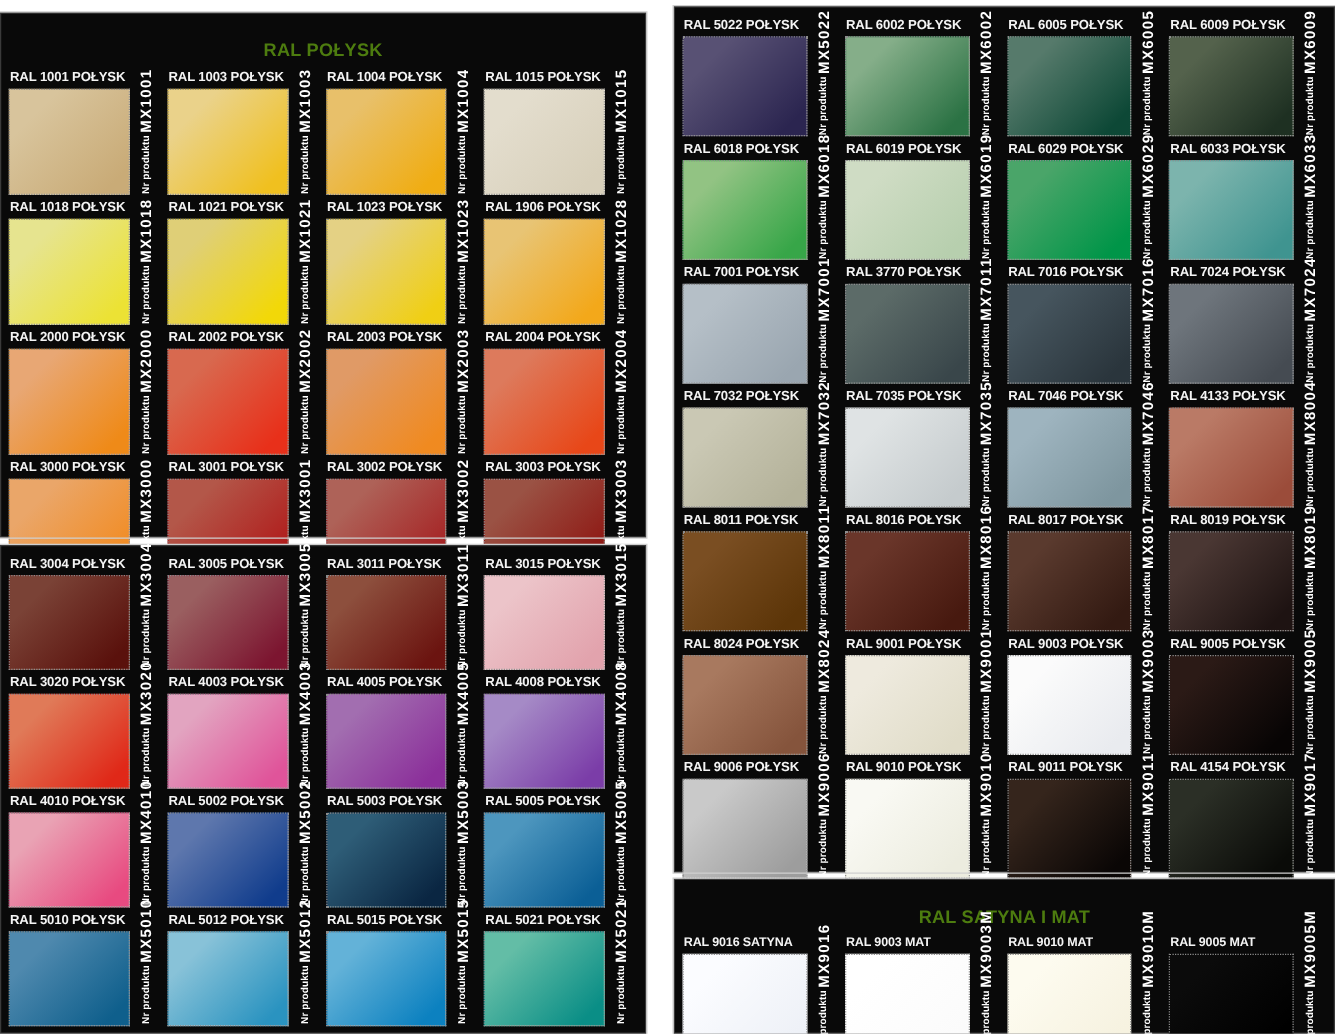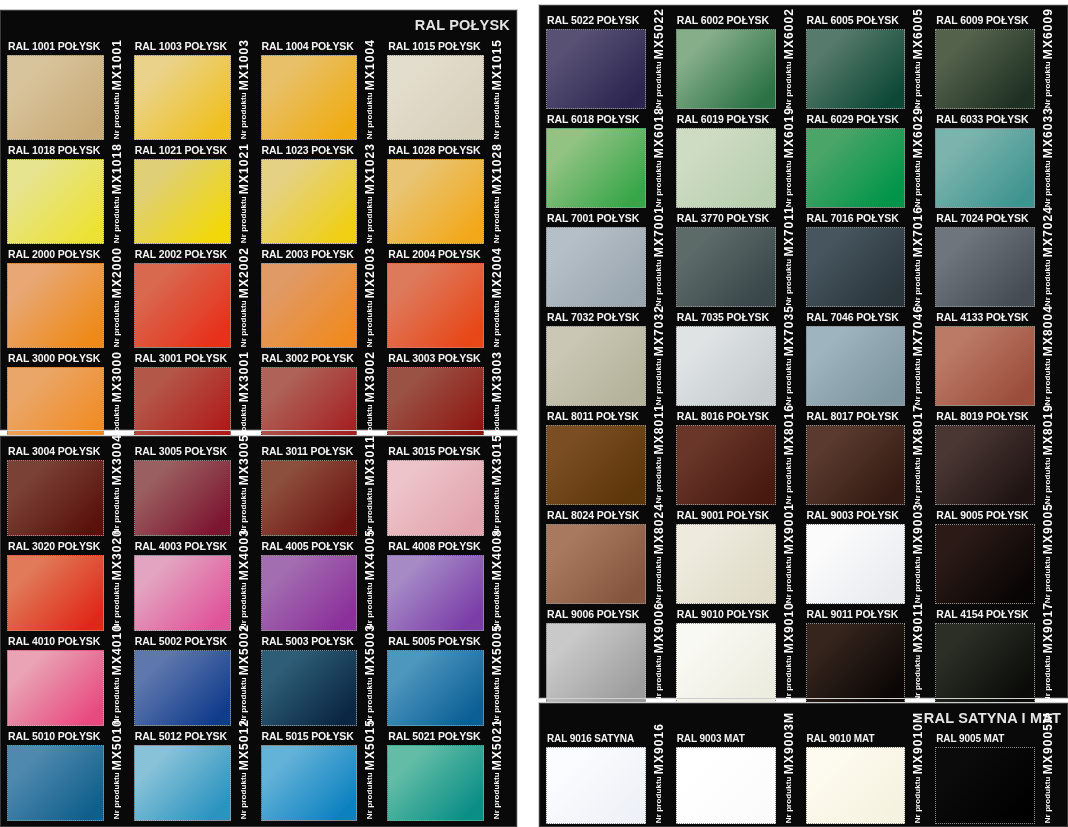--- a/index.html
+++ b/index.html
@@ -36,27 +36,28 @@
     background: #090909;
     border: 1px solid #3a3a3a;
     outline: 1px solid #cfcfcf;
     position: relative;
     padding: 4px 6px 6px 6px;
     display: flex;
     flex-direction: column;
   }
 
   .panel-title {
-    text-align: right;
-    color: #e5e5e5;
+    text-align: center;
+    color: #4d7c0f;
     font-weight: bold;
     font-size: 14.5px;
     letter-spacing: .2px;
     padding: 3px 0 2px 0;
     line-height: 1.1;
+    margin-top: 16px;
   }
 
   
   .swatch-grid {
     display: grid;
     grid-template-columns: repeat(4, 1fr);
     column-gap: 4px;
     row-gap: 0px;
     flex: 1;
   }
@@ -227,21 +228,21 @@
               <div class="chip" style="background: linear-gradient(135deg, rgb(228, 209, 132) 0%, rgb(228, 209, 132) 22%, rgb(240, 207, 20) 88%, rgb(240, 207, 20) 100%);"></div>
               <div class="code-strip">
                 <div class="code-rot">
                   <span class="code-pre">Nr produktu</span>
                   <span class="code-num">MX1023</span>
                 </div>
               </div>
             </div>
           </div>
           <div class="cell">
-            <div class="cell-label">RAL 1028 POŁYSK</div>
+            <div class="cell-label">RAL 1906 POŁYSK</div>
             <div class="cell-body">
               <div class="chip" style="background: linear-gradient(135deg, rgb(232, 196, 116) 0%, rgb(232, 196, 116) 22%, rgb(243, 168, 26) 88%, rgb(243, 168, 26) 100%);"></div>
               <div class="code-strip">
                 <div class="code-rot">
                   <span class="code-pre">Nr produktu</span>
                   <span class="code-num">MX1028</span>
                 </div>
               </div>
             </div>
           </div>

